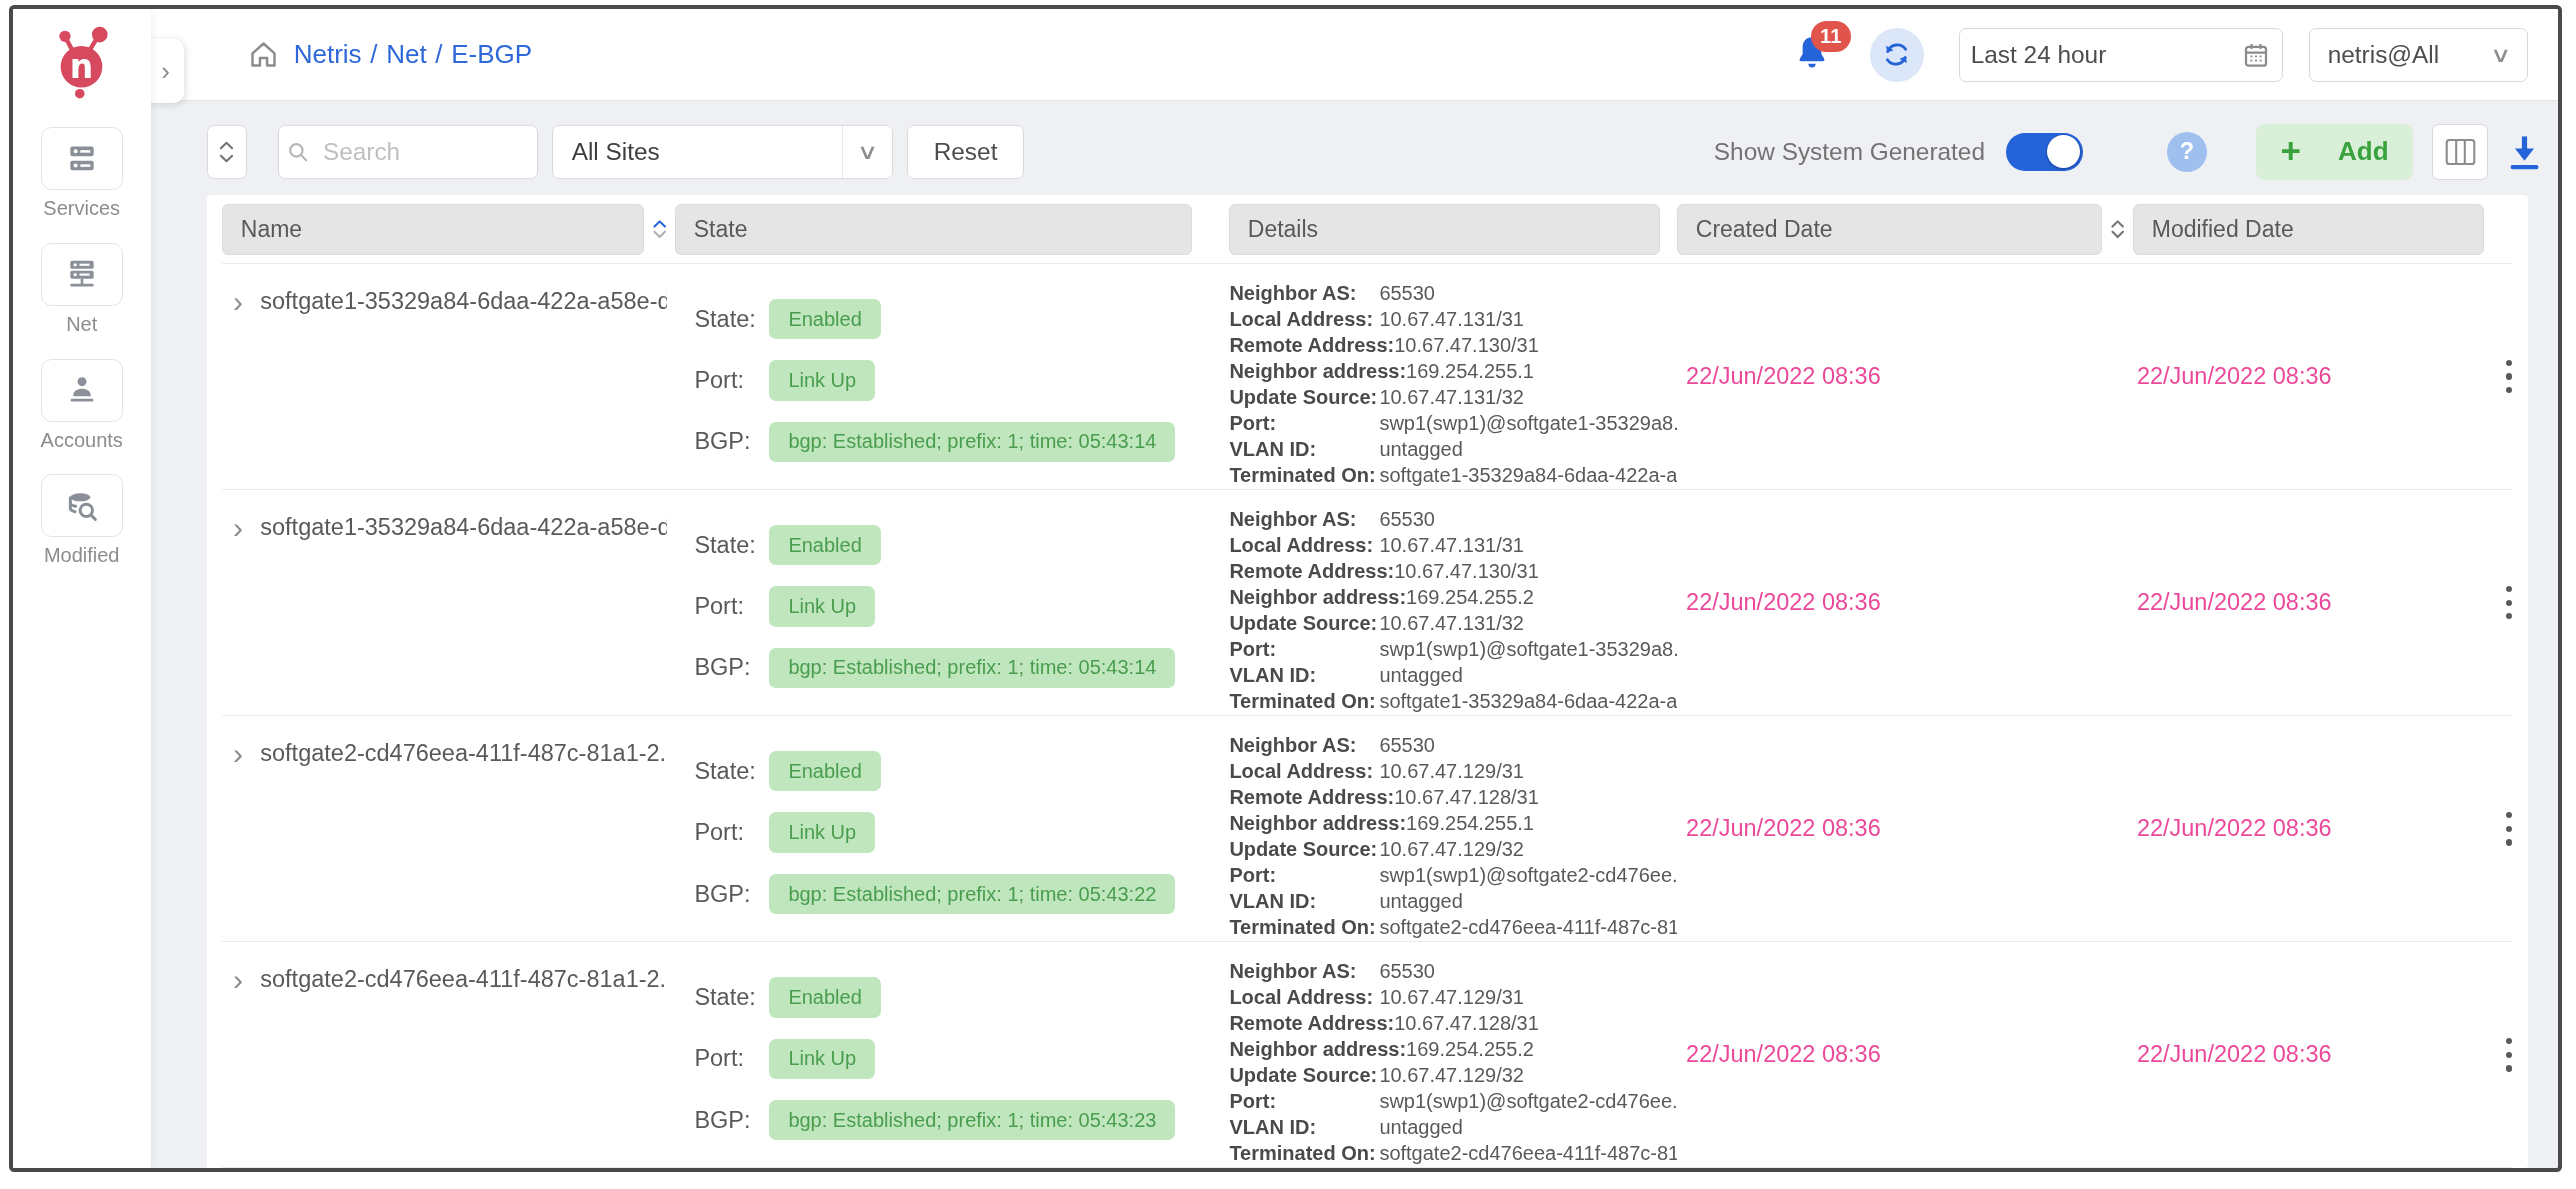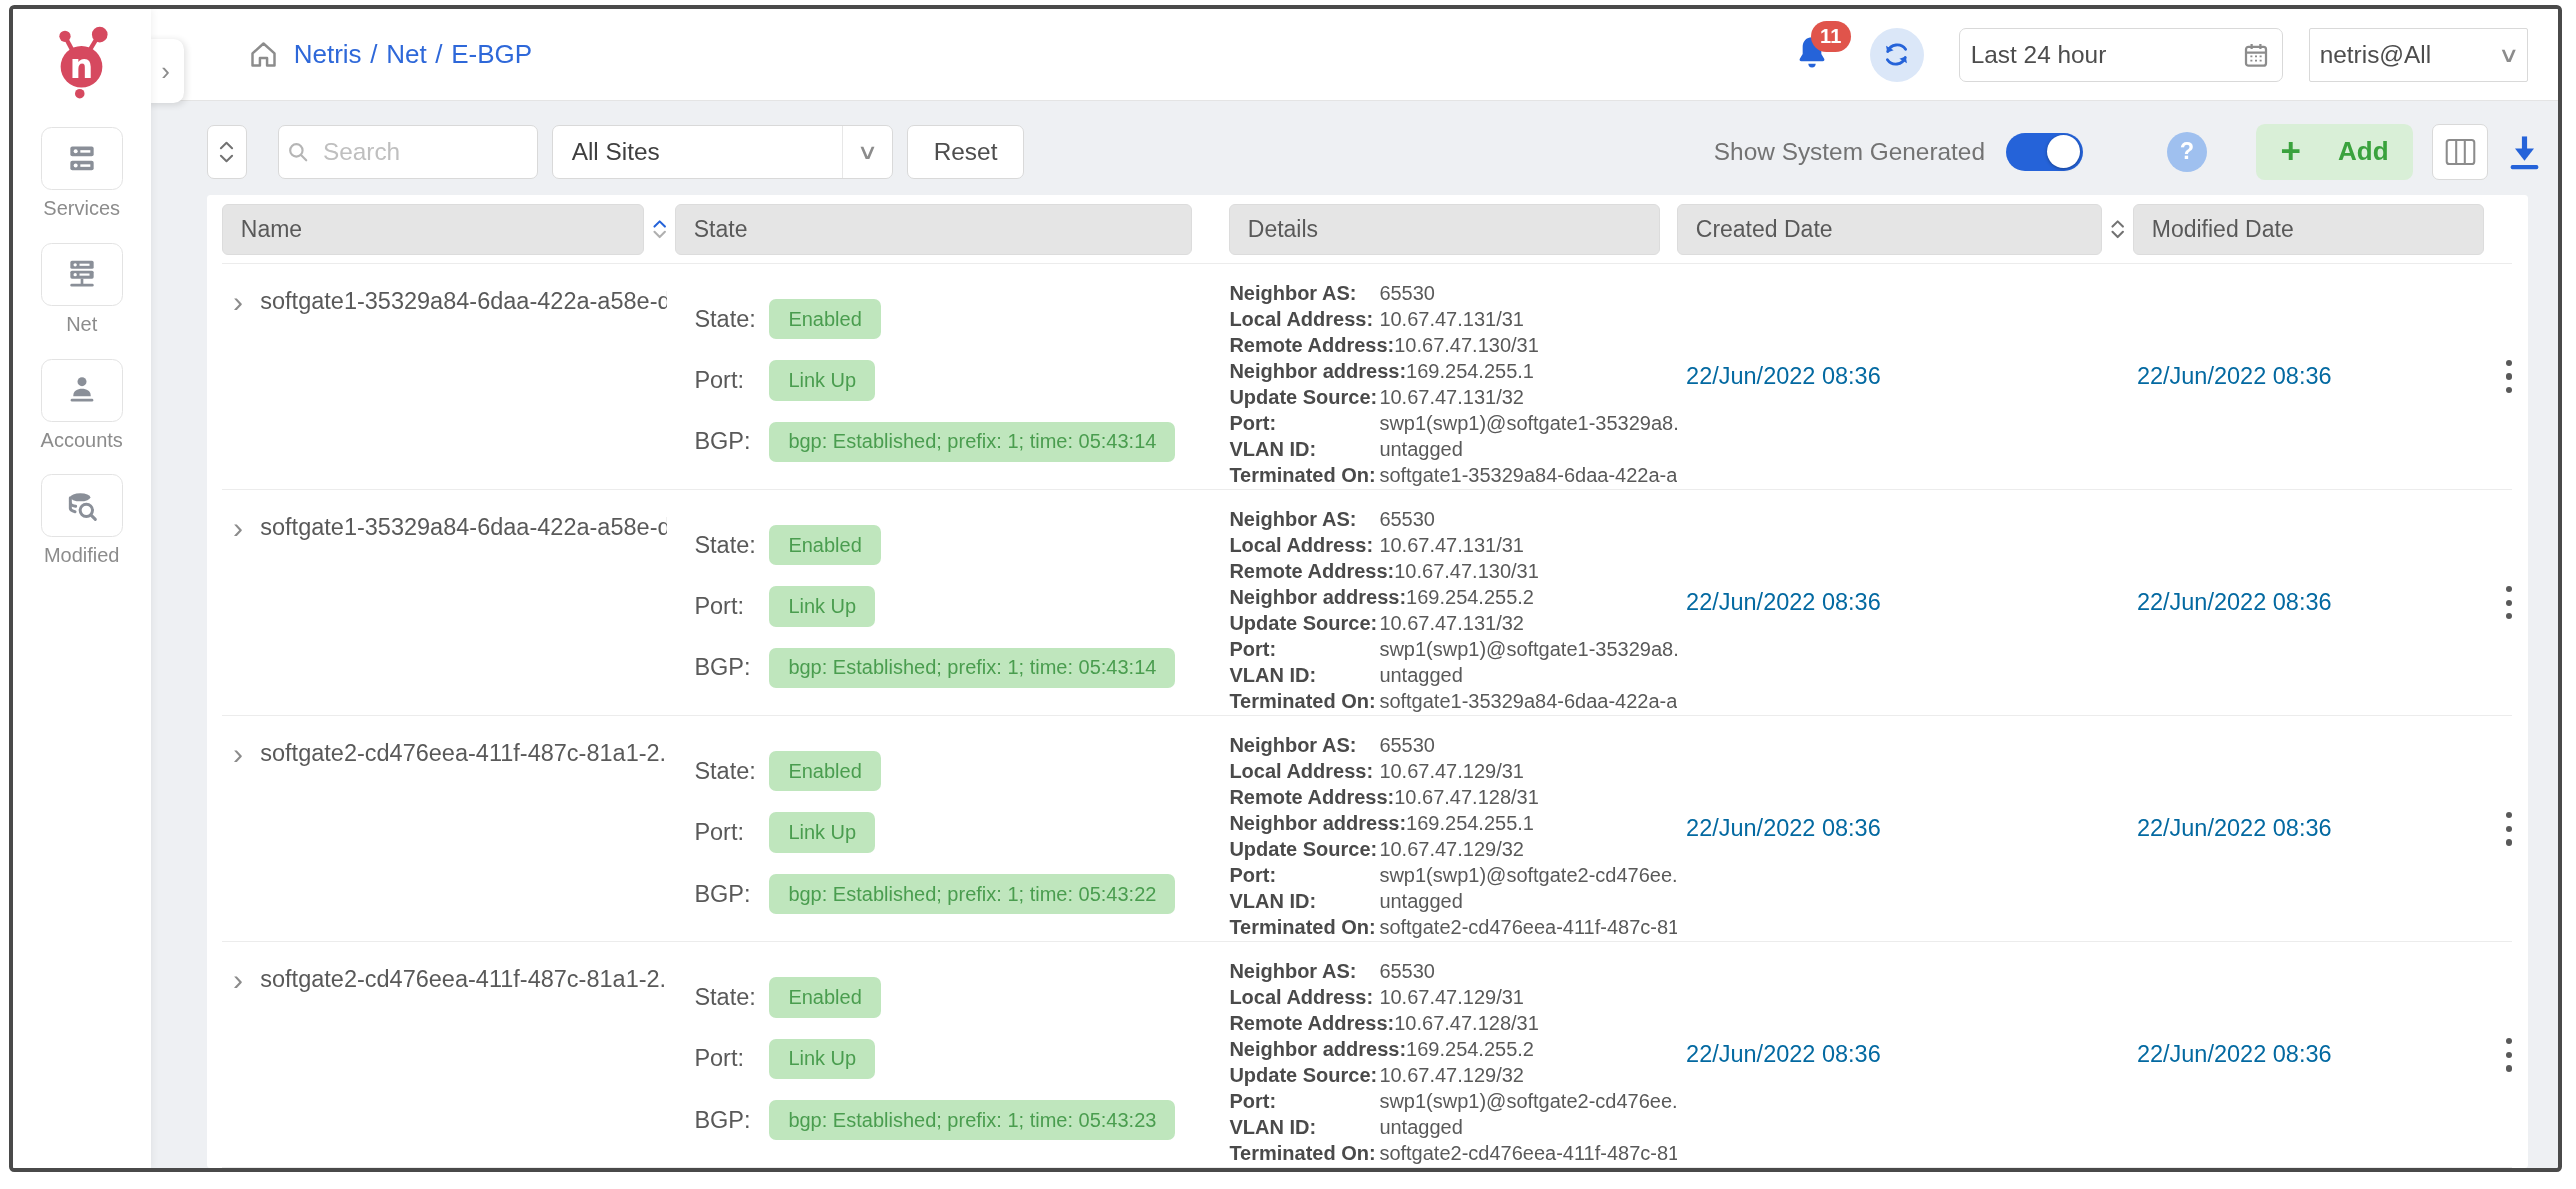--- a/index.html
+++ b/index.html
@@ -36,22 +36,22 @@
   .bell-wrap svg { width:40px; height:44px; }
   .bell-badge { position:absolute; top:-10.5px; left:19px; min-width:40px; height:31px; padding:12px 7px;
                 background:#e0544b; border-radius:15.7px; color:#fff; font-size:20px; font-weight:bold;
                 display:flex; align-items:center; justify-content:center; }
   .refresh-btn { width:54px; height:54px; border-radius:50%; background:#dbe7f8;
                  display:flex; align-items:center; justify-content:center; margin-right:35px; cursor:pointer; }
   .refresh-btn svg { width:33px; height:33px; }
   .range-input { width:324px; height:54px; background:#fff; border:0.9px solid #d9d9d9; border-radius:7px;
                  display:flex; align-items:center; padding:0 11px; font-size:24.4px; color:#4d4d4d; cursor:pointer; }
   .range-input svg { width:30px; height:30px; margin-left:auto; }
-  .tenant-select { width:219px; height:54px; background:#fff; border:0.9px solid #d9d9d9; border-radius:2px;
-                   display:flex; align-items:center; padding:0 10px; font-size:24.4px; color:#4d4d4d;
+  .tenant-select { width:219px; height:54px; background:#fff; border:0.9px solid #d9d9d9; border-radius:7px;
+                   display:flex; align-items:center; padding:0 18px; font-size:24.4px; color:#4d4d4d;
                    margin-left:26px; cursor:pointer; }
   .chev-down { margin-left:auto; color:#8c8c8c; font-size:21px; transform:scaleX(1.4); }
 
   
   .content { flex:1; min-width:0; padding:22.6px 15.7px 0 56px; display:flex; flex-direction:column; overflow:hidden; }
   .tbar { display:flex; align-items:center; height:56px; }
   .btn { background:#fff; border:0.9px solid #d9d9d9; border-radius:7px; cursor:pointer; }
   .reorder-btn { width:40px; height:54px; display:flex; flex-direction:column; align-items:center; justify-content:center; }
   .reorder-btn svg { width:19px; height:26px; }
   .search-box { width:260px; height:54px; margin-left:31px; display:flex; align-items:center; padding:0 6px; }
@@ -104,21 +104,21 @@
               overflow:hidden; }
   .state-cell { padding:35px 0 0 19px; display:flex; flex-direction:column; gap:21px; }
   .state-line { display:flex; align-items:center; }
   .state-label { width:75px; font-size:23.5px; color:#595959; flex:none; }
   .badge { background:#bfe6bd; color:#4a9d4f; font-size:20px; padding:8.7px 19px; border-radius:7px;
            white-space:nowrap; }
   .details-cell { padding:15.7px 0 0 0; overflow:hidden; }
   .dline { display:flex; font-size:20px; line-height:26px; white-space:nowrap; }
   .dlabel { font-weight:bold; color:#4a4a4a; min-width:150px; }
   .dvalue { color:#595959; overflow:hidden; }
-  .date-cell { display:flex; align-items:center; font-size:23.5px; color:#0369a1; padding-left:8.7px; }
+  .date-cell { display:flex; align-items:center; font-size:23.5px; color:#ec4899; padding-left:8.7px; }
   .date-cell.mod { padding-left:3.5px; }
   .kebab-cell { display:flex; align-items:center; justify-content:center; }
   .kebab { display:flex; flex-direction:column; gap:7.8px; cursor:pointer; padding:7px; }
   .kebab i { width:6.1px; height:6.1px; border-radius:50%; background:#595959; display:block; }
 </style>
 </head>
 <body>
 
 <div class="frame">
 

